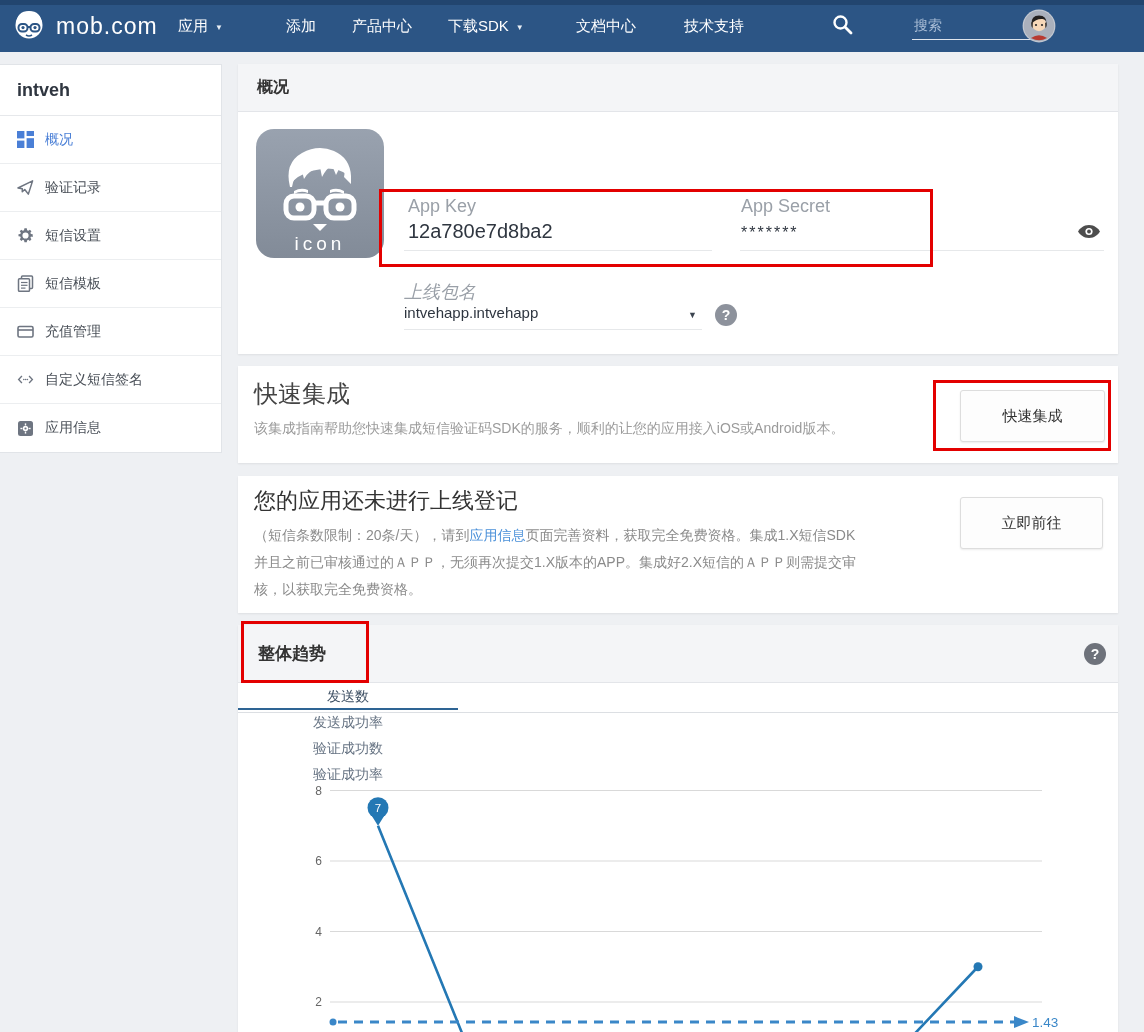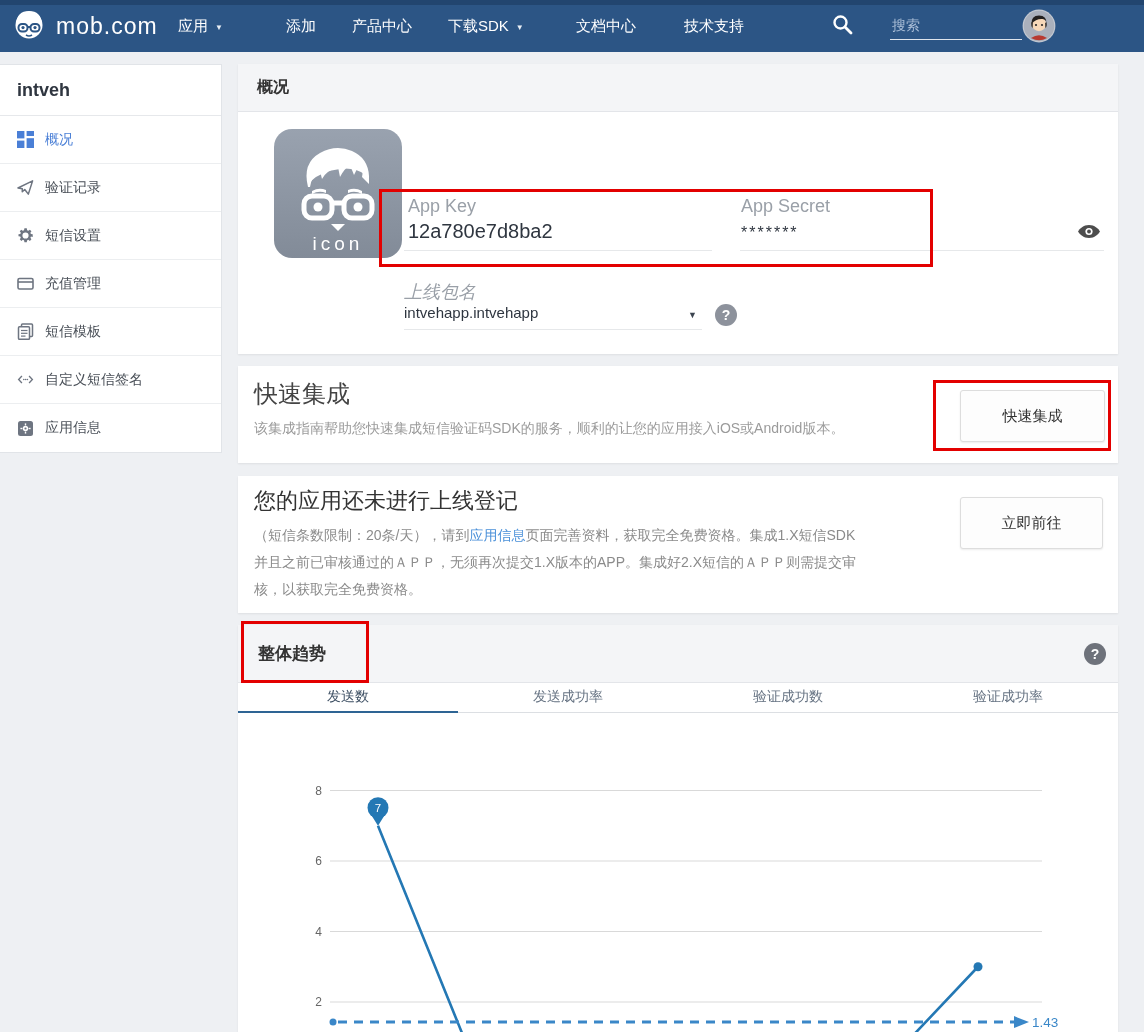--- a/index.html
+++ b/index.html
@@ -16,21 +16,21 @@
   }
   .logo { display:flex; align-items:center; margin-left:10px; cursor:pointer; }
   .logo-text { color:#fff; font-size:23px; font-weight:normal; letter-spacing:1px; margin-left:8px; }
   .nav-item {
     position:absolute; top:0; height:52px; display:flex; align-items:center;
     color:#fff; font-size:15px; cursor:pointer; gap:7px;
   }
   .nav-caret { font-size:8px; color:#e8eef5; margin-top:2px; }
   .nav-search { position:absolute; left:832px; top:14px; display:flex; align-items:flex-end; }
   .search-input {
-    position:absolute; left:890px; top:14px; width:132px; height:26px;
+    position:absolute; left:912px; top:14px; width:132px; height:26px;
     background:transparent; border:none; border-bottom:1px solid rgba(255,255,255,.85);
     color:#fff; font-size:14px; outline:none; font-family:inherit; padding:0 2px 4px 2px;
   }
   .search-input::placeholder { color:#a9bdd6; }
   .nav-avatar { position:absolute; left:1022px; top:9px; width:34px; height:34px; border-radius:50%; cursor:pointer; }
   
   .sidebar {
     position:absolute; left:0; top:64px; width:222px; background:#fff;
     border:1px solid #e1e4e8; border-left:none;
   }
@@ -42,21 +42,21 @@
   .side-item .s-icon { width:17px; height:17px; display:inline-flex; }
   .side-item.active { color:#4a7fd6; }
   
   .panel { position:absolute; left:238px; width:880px; background:#fff;
     box-shadow:0 1px 2px rgba(0,0,0,.07); }
   .panel-header { background:#f4f5f7; border-bottom:1px solid #e3e5e9;
     font-size:16px; font-weight:bold; color:#333; display:flex; align-items:center; }
   
   #panel-overview { top:64px; height:290px; }
   #panel-overview .panel-header { height:48px; padding-left:19px; }
-  .app-icon { position:absolute; left:18px; top:65px; width:128px; height:129px; border-radius:14px;margin-left:18px; }
+  .app-icon { position:absolute; left:18px; top:65px; width:128px; height:129px; border-radius:14px; }
   .field-label { position:absolute; font-size:18px; color:#9aa0a8; }
   .field-value { position:absolute; font-size:20px; color:#2f3640; }
   .field-line { position:absolute; border-bottom:1px solid #e6e8ea; }
   .pkg-value { position:absolute; font-size:15px; color:#2f3640; }
   .dd-caret { position:absolute; font-size:9px; color:#3c4450; cursor:pointer; }
   .help-icon { position:absolute; width:22px; height:22px; border-radius:50%; background:#8d929c;
     color:#fff; font-size:14px; font-weight:bold; display:flex; align-items:center; justify-content:center; cursor:pointer; }
   .eye-wrap { position:absolute; left:838px; top:158px; cursor:pointer; }
   
   #panel-quick { top:366px; height:97px;padding-left:24px; }
@@ -68,21 +68,21 @@
   
   #panel-reg { top:476px; height:137px; }
   .reg-title { position:absolute; left:16px; top:10px; font-size:22px; color:#333; }
   .reg-body { position:absolute; left:16px; top:46px; width:606px; font-size:14px;
     color:#8b8b8b; line-height:27px; }
   .reg-body a { color:#4a90d9; text-decoration:none; cursor:pointer; }
   
   #panel-trend { top:625px; height:435px; }
   #panel-trend .panel-header { height:58px; padding-left:20px; font-size:17px; position:relative; }
   .trend-help { position:absolute; right:12px; top:18px; }
-  .tabs { display:flex; height:30px; border-bottom:1px solid #dcdfe3; background:#fff; }
+  .tabs { display:flex; height:30px; border-bottom:1px solid #dcdfe3; background:#fff;flex-direction:column; }
   .tab { width:25%; text-align:center; font-size:14px; color:#667383; line-height:26px;
     cursor:pointer; position:relative; }
   .tab.active { color:#3d4f63; }
   .tab.active::after { content:""; position:absolute; left:0; right:0; bottom:-1px; height:2px; background:#2e6494; }
   
   #chart-svg { position:absolute; left:238px; top:712px; }
   
   .red-box { position:absolute; border:3px solid #e30000; z-index:40; pointer-events:none; }
   #red-box-keys  { left:379px; top:189px; width:554px; height:78px; }
   #red-box-quick { left:933px; top:380px; width:178px; height:71px; }
@@ -176,37 +176,37 @@
         <span class="s-icon">
           <svg width="17" height="17" viewBox="0 0 16 16">
             <path fill-rule="evenodd" fill="#6e7581" d="M8 5.1a2.9 2.9 0 1 0 0 5.8 2.9 2.9 0 0 0 0-5.8zM14.8 9.3l-1.7-.3q-.2.7-.5 1.2l1 1.4-1.5 1.5-1.4-1q-.6.4-1.2.5l-.3 1.7H7l-.3-1.7q-.7-.2-1.2-.5l-1.4 1-1.5-1.5 1-1.4q-.3-.6-.5-1.2l-1.7-.3V6.9l1.7-.3q.2-.6.5-1.2l-1-1.4L4 2.5l1.4 1q.6-.3 1.2-.5L7 1.2h2.2l.3 1.8q.6.2 1.2.5l1.4-1L13.6 4l-1 1.4q.3.6.5 1.2l1.7.3v2.4z"></path>
           </svg>
         </span>
         <span>短信设置</span>
       </div>
       <div class="side-item">
         <span class="s-icon">
           <svg width="17" height="17" viewBox="0 0 17 17">
-            <rect x="1" y="3.5" width="15" height="10.5" rx="1.5" fill="none" stroke="#6e7581" stroke-width="1.6"></rect>
-            <line x1="1" y1="7" x2="16" y2="7" stroke="#6e7581" stroke-width="1.6"></line>
-          </svg>
-        </span>
-        <span>充值管理</span>
-      </div>
-      <div class="side-item">
-        <span class="s-icon">
-          <svg width="17" height="17" viewBox="0 0 17 17">
             <rect x="4.5" y="1" width="11" height="12.5" rx="1" fill="none" stroke="#6e7581" stroke-width="1.5"></rect>
             <rect x="1.5" y="3.8" width="11" height="12.5" rx="1" fill="#fff" stroke="#6e7581" stroke-width="1.5"></rect>
             <line x1="4" y1="7.5" x2="10.5" y2="7.5" stroke="#6e7581" stroke-width="1.2"></line>
             <line x1="4" y1="10.3" x2="10.5" y2="10.3" stroke="#6e7581" stroke-width="1.2"></line>
             <line x1="4" y1="13.1" x2="8.5" y2="13.1" stroke="#6e7581" stroke-width="1.2"></line>
           </svg>
         </span>
         <span>短信模板</span>
+      </div>
+      <div class="side-item">
+        <span class="s-icon">
+          <svg width="17" height="17" viewBox="0 0 17 17">
+            <rect x="1" y="3.5" width="15" height="10.5" rx="1.5" fill="none" stroke="#6e7581" stroke-width="1.6"></rect>
+            <line x1="1" y1="7" x2="16" y2="7" stroke="#6e7581" stroke-width="1.6"></line>
+          </svg>
+        </span>
+        <span>充值管理</span>
       </div>
       <div class="side-item">
         <span class="s-icon">
           <svg width="19" height="17" viewBox="0 0 19 17">
             <path d="M5.5 4.5 L1.8 8.5 L5.5 12.5" fill="none" stroke="#6e7581" stroke-width="1.5"></path>
             <path d="M13.5 4.5 L17.2 8.5 L13.5 12.5" fill="none" stroke="#6e7581" stroke-width="1.5"></path>
             <circle cx="7.6" cy="8.5" r="0.9" fill="#6e7581"></circle>
             <circle cx="9.6" cy="8.5" r="0.9" fill="#6e7581"></circle>
             <circle cx="11.6" cy="8.5" r="0.9" fill="#6e7581"></circle>
           </svg>

